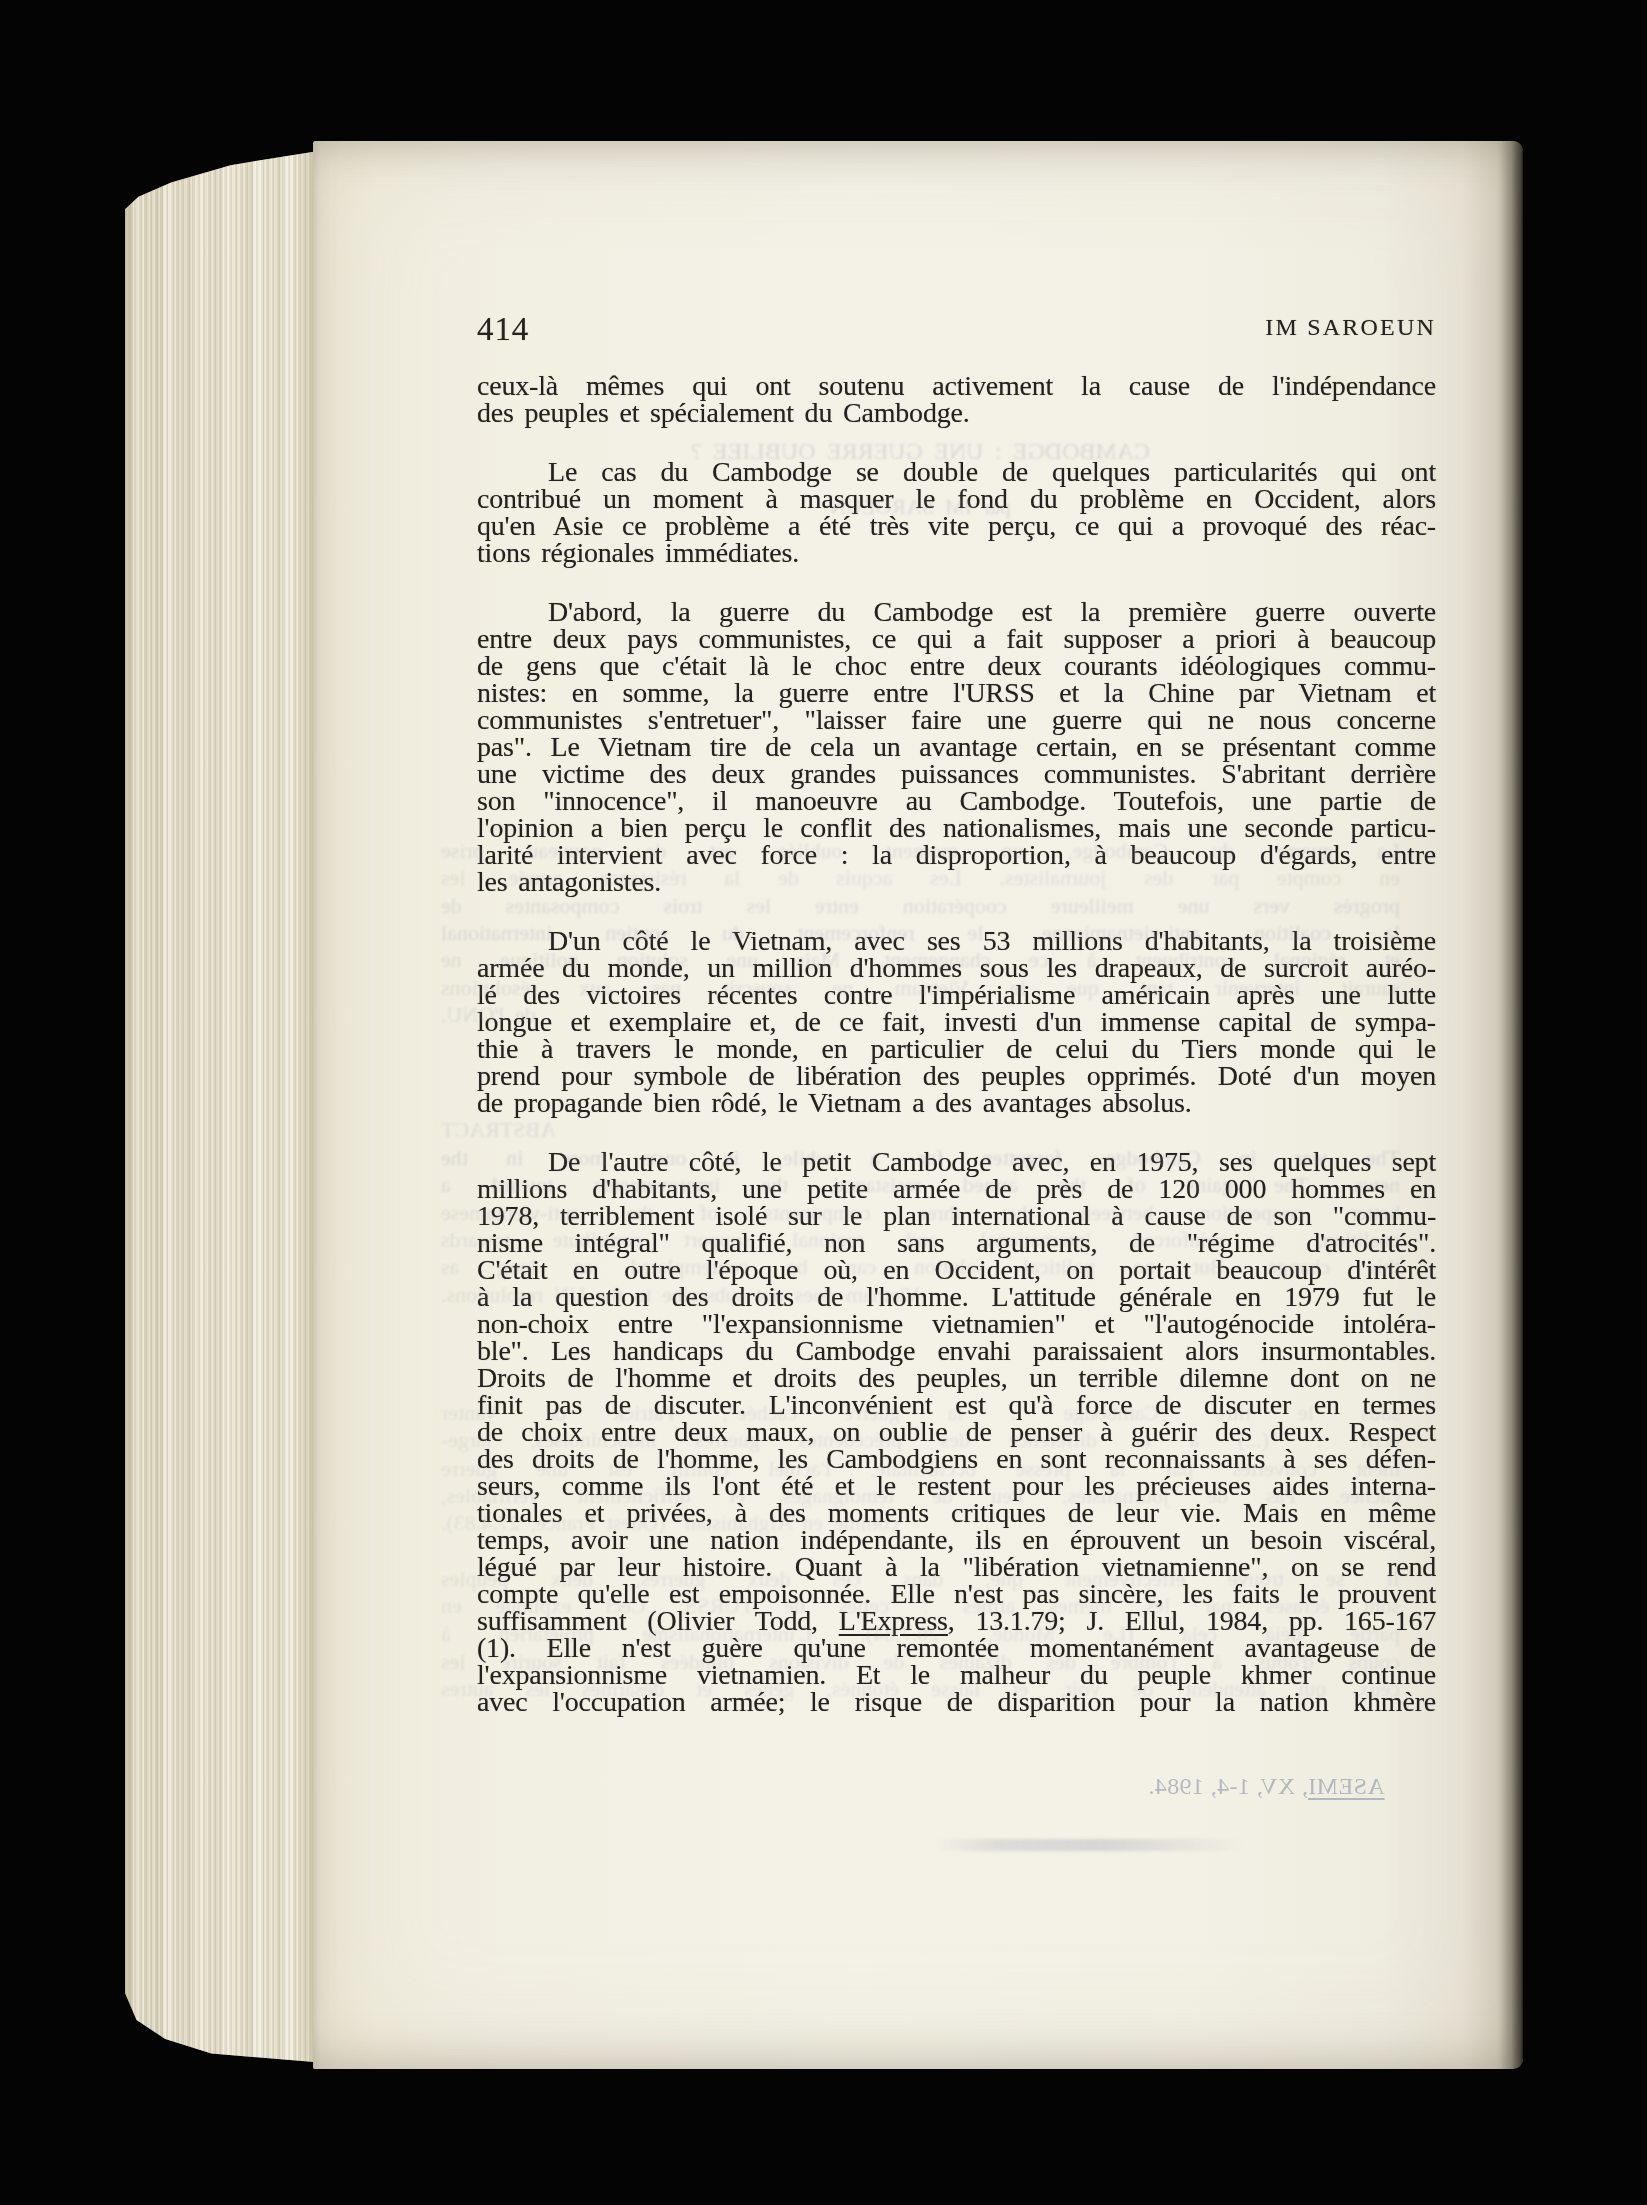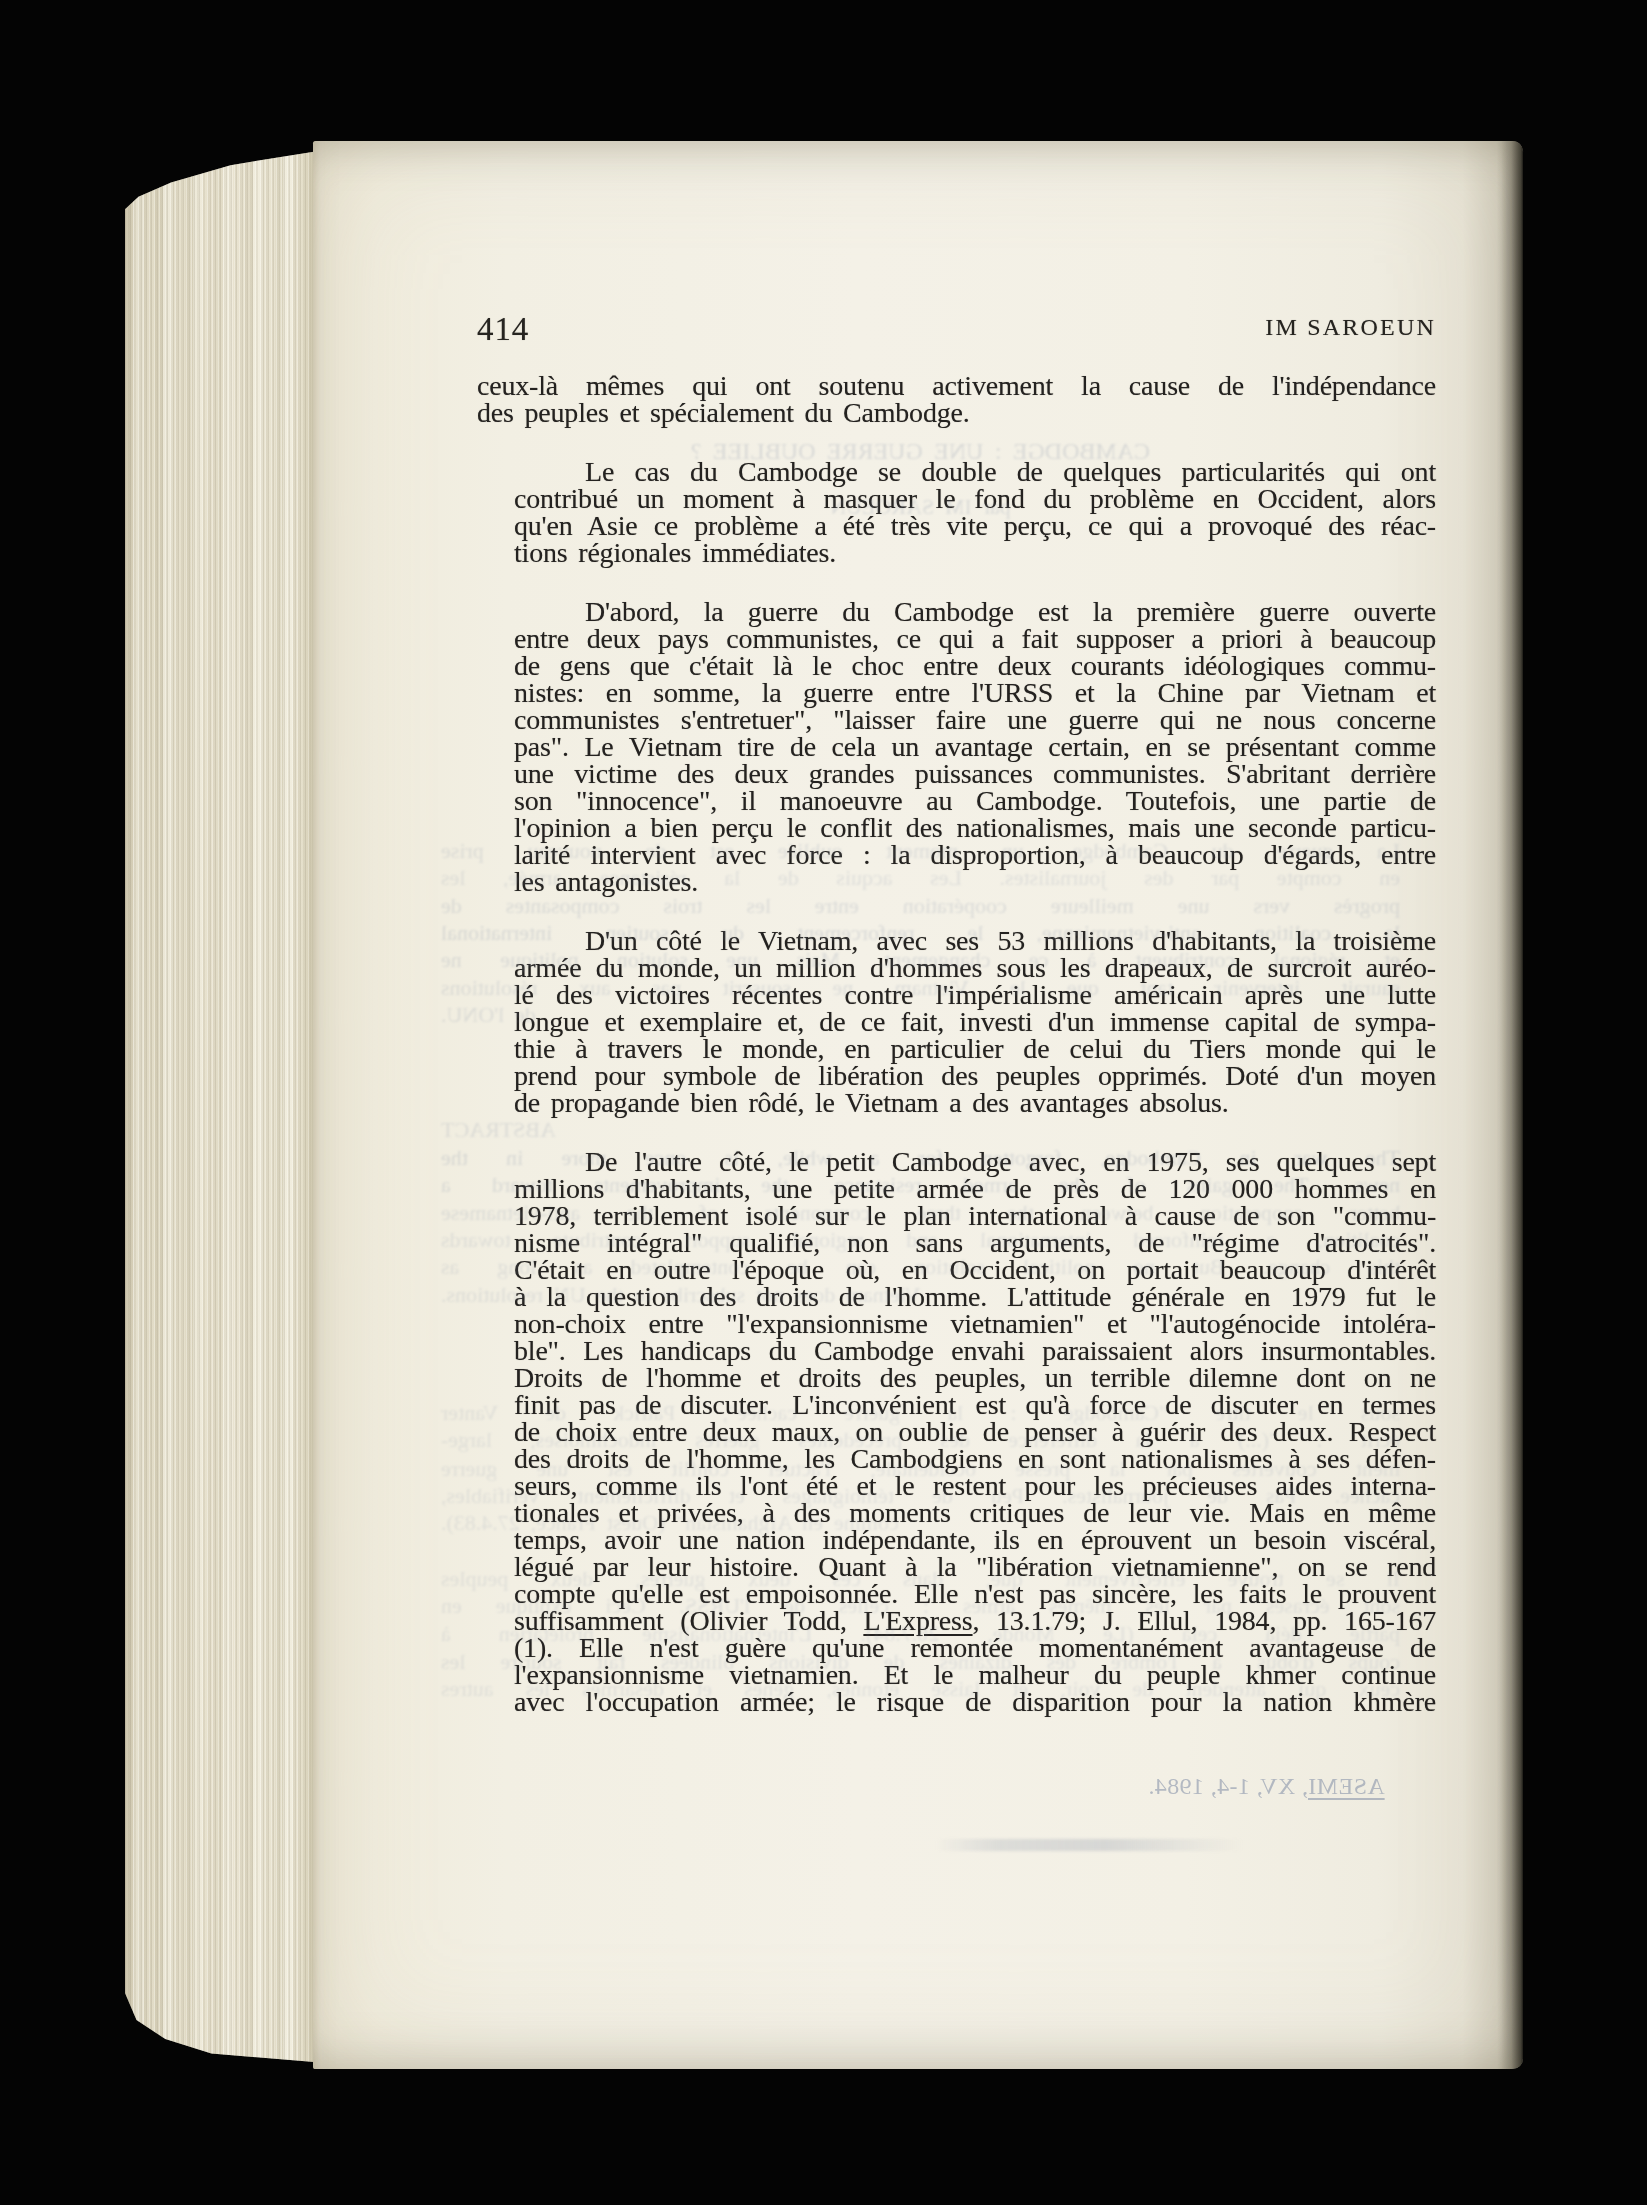--- a/index.html
+++ b/index.html
@@ -50,21 +50,21 @@
     position:absolute;left:164px;top:173px;width:959px;
     text-align:right;font-size:24px;color:#262420;letter-spacing:2.2px;
     text-shadow:0 0 0.9px rgba(45,42,36,.45);
   }
   .body-text{
     position:absolute;left:164px;top:231px;width:959px;
     font-size:28px;line-height:27px;color:#242220;
     letter-spacing:-0.2px;word-spacing:4px;
     text-shadow:0 0 0.9px rgba(45,42,36,.40);
   }
-  .para + .para{margin-top:32px;margin-left:37px;}
+  .para + .para{margin-top:32px;}
   .line{text-align:justify;text-align-last:justify;white-space:normal;}
   .line.para-end{text-align-last:left;}
   .line.indent{text-indent:71px;}
   .line u{text-underline-offset:3.5px;text-decoration-thickness:1.8px;}
   
   .bleed{
     position:absolute;transform:scaleX(-1);
     color:#8c97ab;filter:blur(1px);
     font-size:22px;line-height:26.5px;letter-spacing:0;word-spacing:5.3px;
     text-align:justify;text-align-last:justify;pointer-events:none;
@@ -133,21 +133,21 @@
           <div class="line">millions d'habitants, une petite armée de près de 120 000 hommes en</div>
           <div class="line">1978, terriblement isolé sur le plan international à cause de son "commu-</div>
           <div class="line">nisme intégral" qualifié, non sans arguments, de "régime d'atrocités".</div>
           <div class="line">C'était en outre l'époque où, en Occident, on portait beaucoup d'intérêt</div>
           <div class="line">à la question des droits de l'homme. L'attitude générale en 1979 fut le</div>
           <div class="line">non-choix entre "l'expansionnisme vietnamien" et "l'autogénocide intoléra-</div>
           <div class="line">ble". Les handicaps du Cambodge envahi paraissaient alors insurmontables.</div>
           <div class="line">Droits de l'homme et droits des peuples, un terrible dilemne dont on ne</div>
           <div class="line">finit pas de discuter. L'inconvénient est qu'à force de discuter en termes</div>
           <div class="line">de choix entre deux maux, on oublie de penser à guérir des deux. Respect</div>
-          <div class="line">des droits de l'homme, les Cambodgiens en sont nationalismes à ses défen-</div>
+          <div class="line">des droits de l'homme, les Cambodgiens en sont reconnaissants à ses défen-</div>
           <div class="line">seurs, comme ils l'ont été et le restent pour les précieuses aides interna-</div>
           <div class="line">tionales et privées, à des moments critiques de leur vie. Mais en même</div>
           <div class="line">temps, avoir une nation indépendante, ils en éprouvent un besoin viscéral,</div>
           <div class="line">légué par leur histoire. Quant à la "libération vietnamienne", on se rend</div>
           <div class="line">compte qu'elle est empoisonnée. Elle n'est pas sincère, les faits le prouvent</div>
           <div class="line"><span>suffisamment (Olivier Todd, </span><u>L'Express</u><span>, 13.1.79; J. Ellul, 1984, pp. 165-167</span></div>
           <div class="line">(1). Elle n'est guère qu'une remontée momentanément avantageuse de</div>
           <div class="line">l'expansionnisme vietnamien. Et le malheur du peuple khmer continue</div>
           <div class="line">avec l'occupation armée; le risque de disparition pour la nation khmère</div>
         </div>

